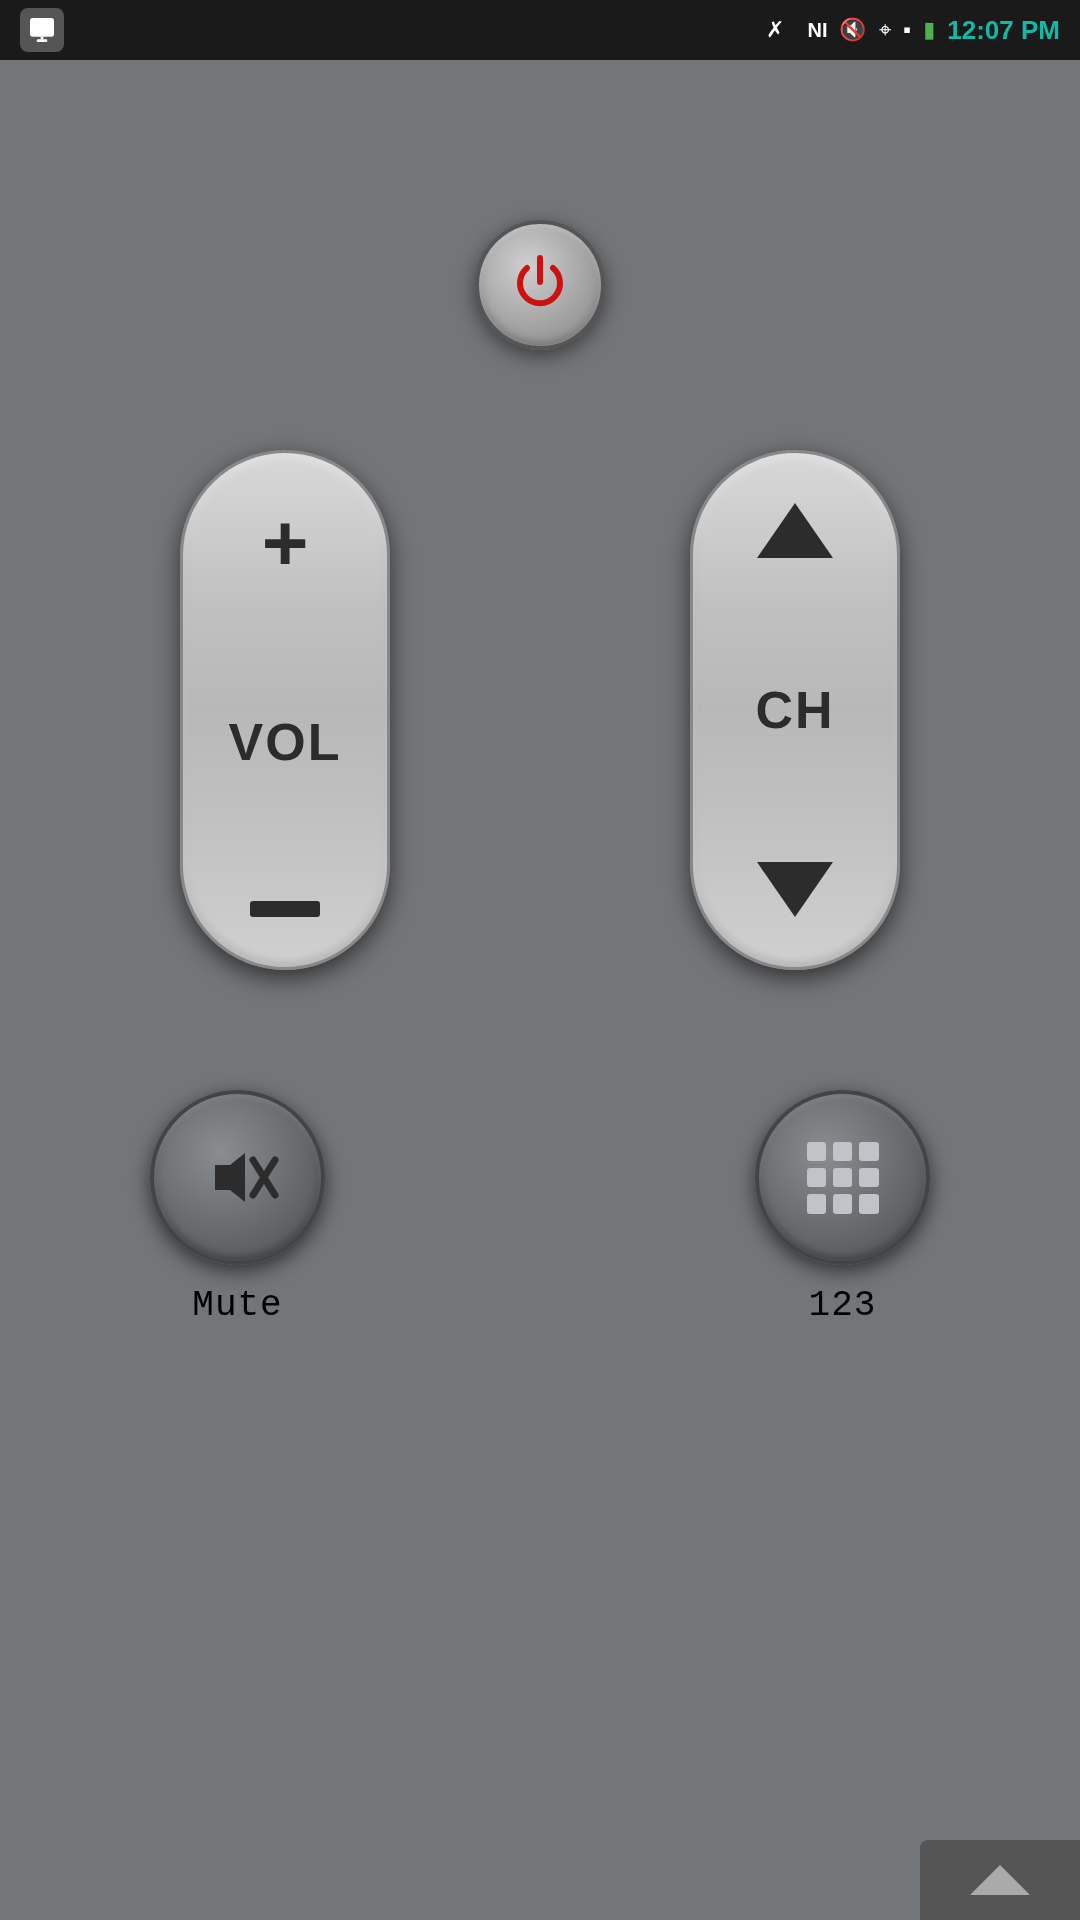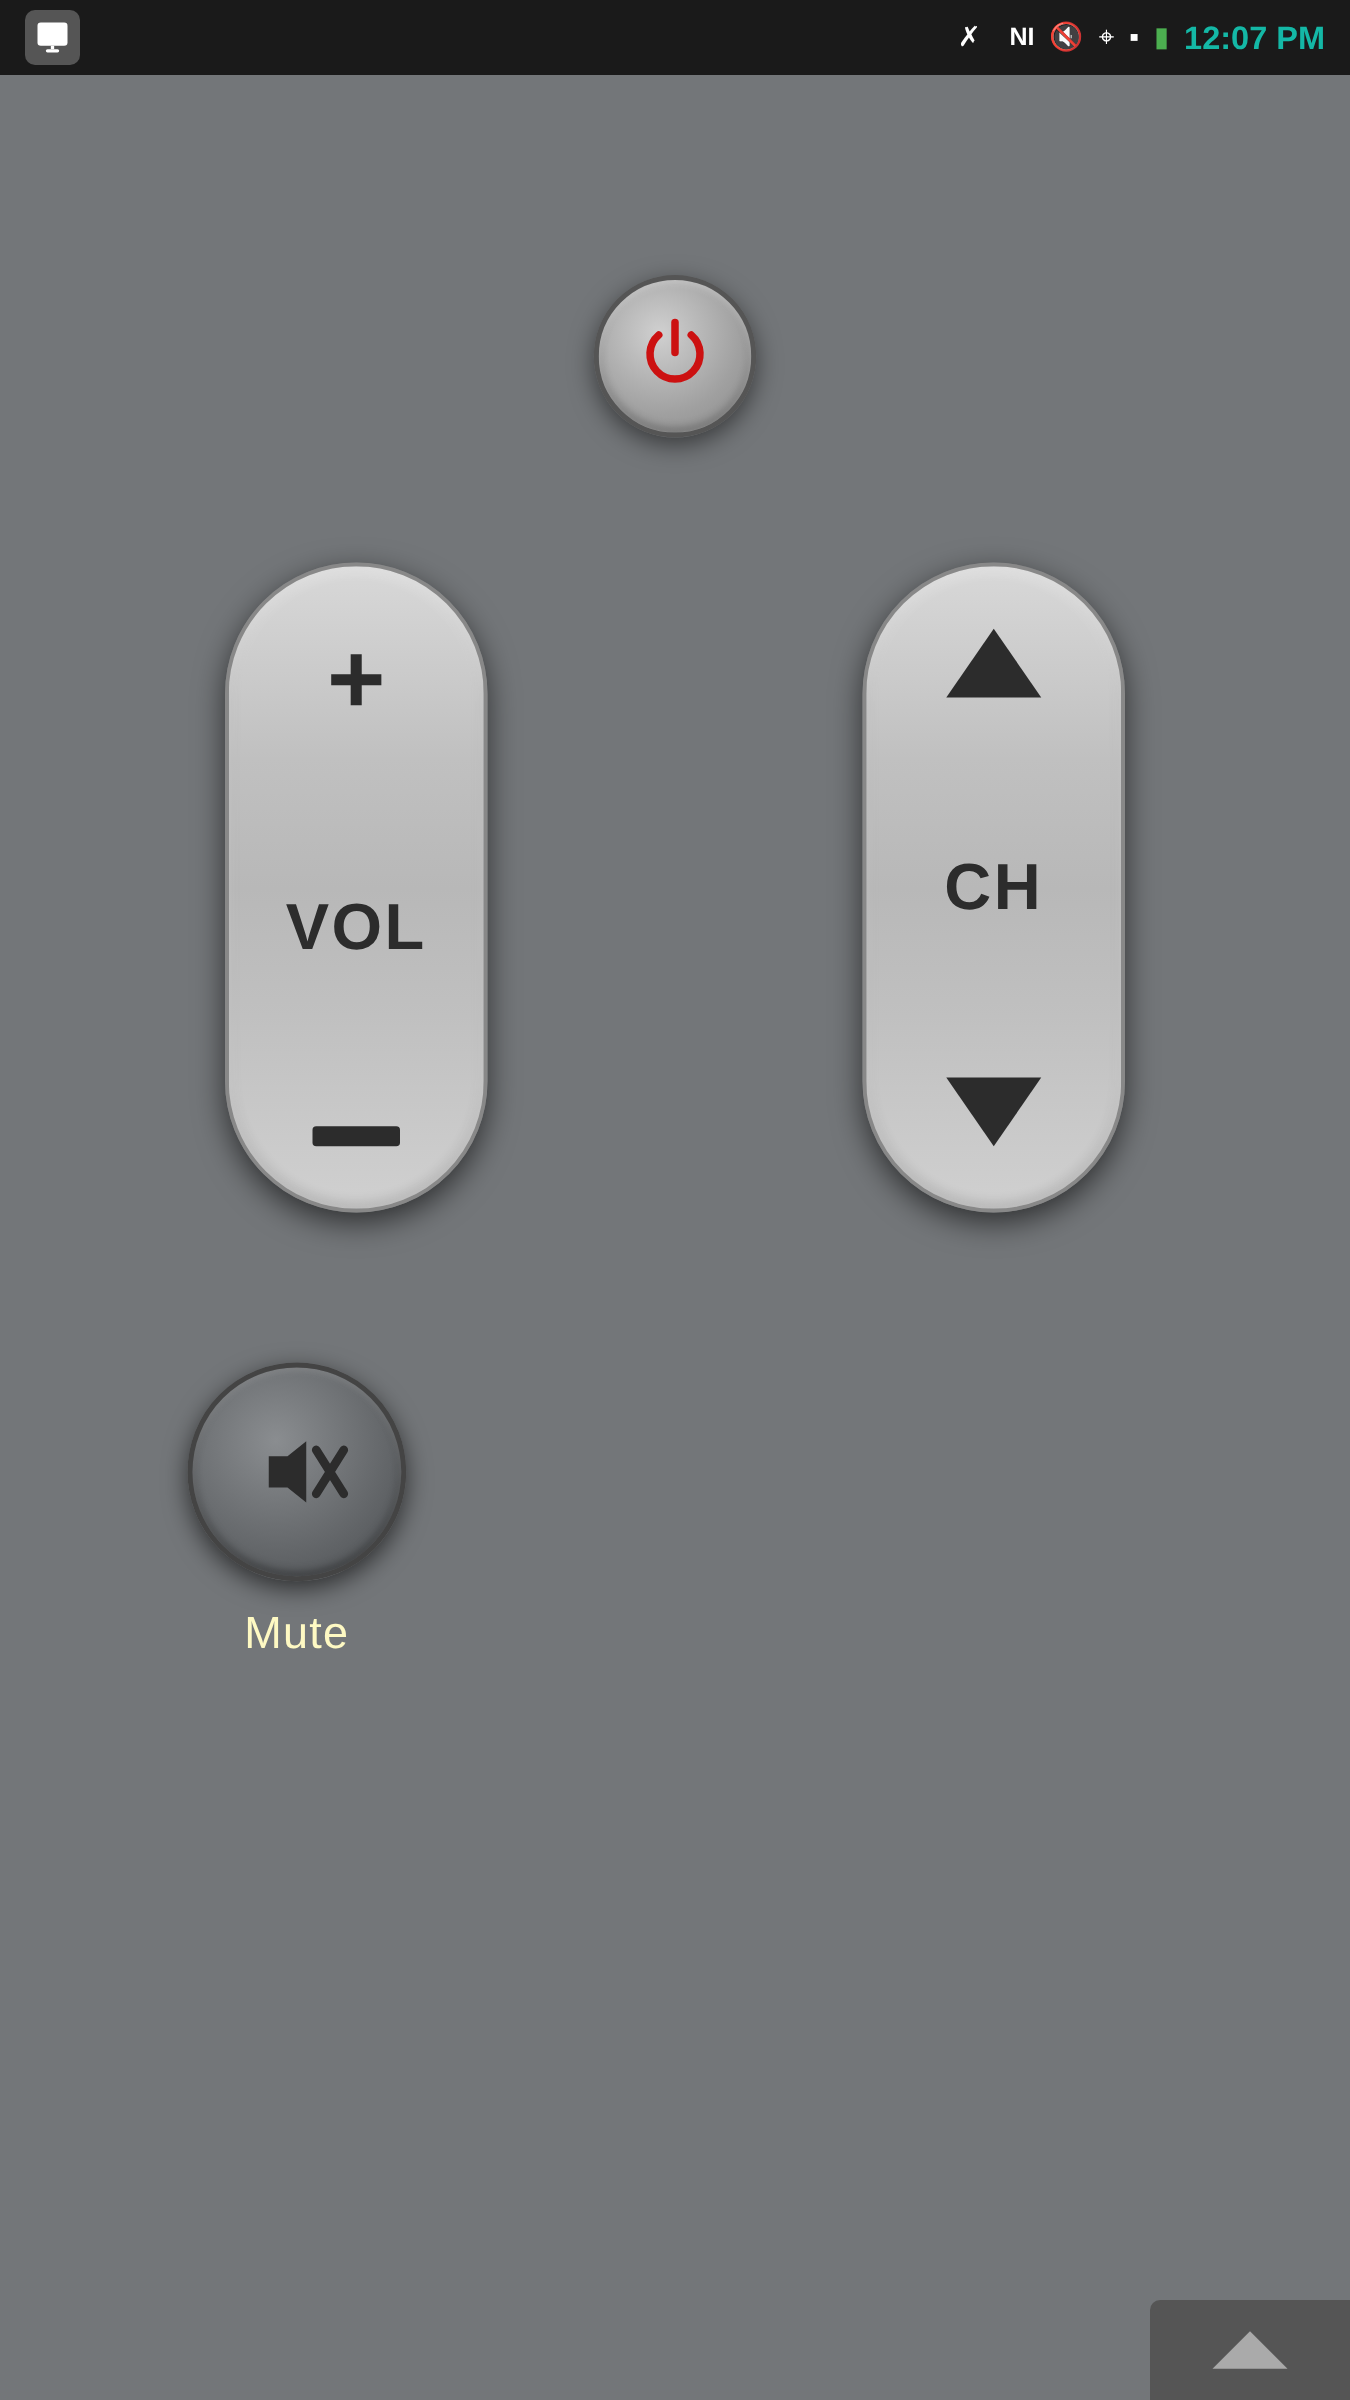--- a/index.html
+++ b/index.html
@@ -195,23 +195,24 @@
         inset 0 2px 6px rgba(255,255,255,0.2),
         inset 0 -3px 8px rgba(0,0,0,0.4);
       display: flex;
       align-items: center;
       justify-content: center;
       cursor: pointer;
     }
 
     .round-btn-label {
       font-size: 36px;
-      color: #fef9c3;
+      color: #000000;
       font-weight: 400;
       letter-spacing: 1px;
+      font-family: Liberation Mono, monospace;
     }
 
     
     .mute-icon-svg {
       width: 85px;
       height: 85px;
     }
 
     
     .source-icon-svg {
@@ -324,20 +325,36 @@
           <polygon points="20,30 35,30 50,18 50,67 35,55 20,55" fill="#2c2c2c"></polygon>
 
           <line x1="58" y1="25" x2="80" y2="60" stroke="#2c2c2c" stroke-width="7" stroke-linecap="round"></line>
           <line x1="80" y1="25" x2="58" y2="60" stroke="#2c2c2c" stroke-width="7" stroke-linecap="round"></line>
         </svg>
       </div>
       <div class="round-btn-label">Mute</div>
     </div>
 
 
+    <div class="round-btn-wrap">
+      <div class="round-btn">
+        <div class="grid-icon">
+          <div class="grid-cell"></div>
+          <div class="grid-cell"></div>
+          <div class="grid-cell"></div>
+          <div class="grid-cell"></div>
+          <div class="grid-cell"></div>
+          <div class="grid-cell"></div>
+          <div class="grid-cell"></div>
+          <div class="grid-cell"></div>
+          <div class="grid-cell"></div>
+        </div>
+      </div>
+      <div class="round-btn-label">123</div>
+    </div>
 
   </div>
 
   <div id="bottom-bar">
     <div class="chevron-up"></div>
   </div>
 
 </div>
 
 </body></html>

